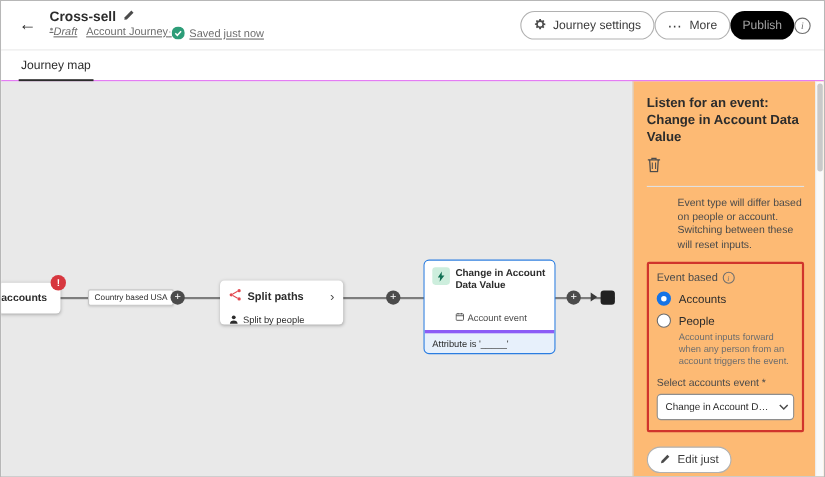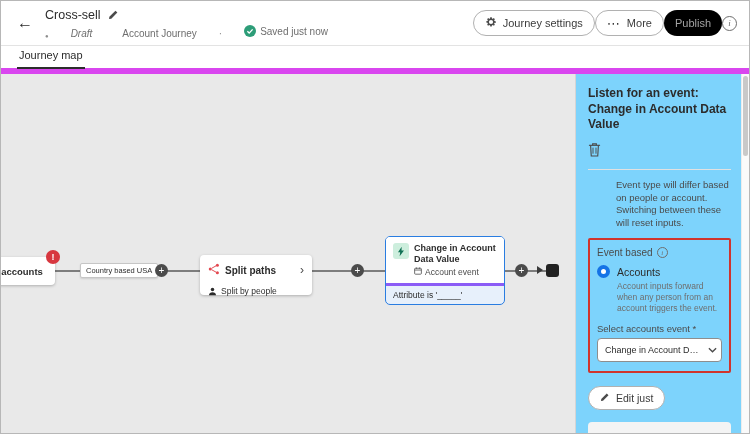--- a/index.html
+++ b/index.html
@@ -4,36 +4,36 @@
 <style>
   * { margin:0; padding:0; box-sizing:border-box; }
   body { font-family:"Liberation Sans","DejaVu Sans",sans-serif; background:#fff; }
   .window { width:750px; height:434px; border:1px solid #b7b7b7; background:#fff; position:relative; overflow:hidden; display:flex; flex-direction:column; }
 
   
   .header { height:45px; background:#fff; border-bottom:1px solid #e3e3e3; display:flex; align-items:center; padding:0 12px; flex-shrink:0; }
   .back-btn { width:24px; height:24px; border:none; background:transparent; font-size:16px; color:#2c2c2c; cursor:pointer; display:flex; align-items:center; justify-content:center; }
   .title-block { margin-left:8px; display:flex; flex-direction:column; justify-content:center; gap:2px; }
   .title-row { display:flex; align-items:center; gap:7px; }
-  .journey-title { font-size:12.5px; font-weight:normal; color:#2c2c2c; }
+  .journey-title { font-size:12.5px; font-weight:bold; color:#2c2c2c; }
   .icon-btn { border:none; background:transparent; cursor:pointer; display:flex; align-items:center; padding:0; }
-  .meta-row { display:flex; align-items:flex-end; gap:22px; font-size:10px; color:#6e6e6e; }
+  .meta-row { display:flex; align-items:flex-start; gap:0; font-size:10px; color:#6e6e6e;text-decoration:underline; }
   .status-dot { font-size:6px; color:#8e8e8e; }
   .draft { font-style:italic; }
   .jtype { margin-left:8px; }
   .sep { color:#8e8e8e; }
   .saved { display:flex; align-items:center; gap:4px; }
   .header-right { margin-left:auto; display:flex; align-items:center; gap:0; }
   .pill-btn { height:26px; padding:0 11px; border:1px solid #b1b1b1; border-radius:14px; background:#fff; font-size:11px; color:#3b3b3b; display:inline-flex; align-items:center; gap:6px; cursor:pointer; font-family:inherit; }
   .pill-btn.disabled { border:none; background:#000000; color:#a3a3a3; cursor:default; }
   .dots { font-size:13px; letter-spacing:1px; line-height:1; }
   .info-circle { width:15px; height:15px; border:1px solid #6e6e6e; border-radius:50%; color:#6e6e6e; font-size:9px; font-style:italic; font-family:"Liberation Serif",serif; display:flex; align-items:center; justify-content:center; }
 
   
-  .tabbar { height:28px; background:#fff; border-bottom:6px solid #d946ef; display:flex; align-items:flex-end; padding:0 16px; flex-shrink:0; }
+  .tabbar { height:28px; background:#fff; border-bottom:1px solid #d946ef; display:flex; align-items:flex-end; padding:0 16px; flex-shrink:0; }
   .tab { font-size:11px; color:#2c2c2c; padding:0 2px 6px 2px; border-bottom:2px solid #2c2c2c; margin-bottom:-1px; cursor:pointer; }
 
   
   .main { flex:1; display:flex; min-height:0; }
   .canvas { flex:1; position:relative; background:#e9e9e9; overflow:hidden; }
 
   .hline { position:absolute; left:0; top:196px; width:558px; height:2px; background:#7d7d7d; }
   .node-card { position:absolute; background:#fff; border-radius:4px; box-shadow:0 1px 3px rgba(0,0,0,.25); }
   .read-node { left:-12px; top:183px; width:66px; height:28px; display:flex; align-items:center; justify-content:center; font-size:9.5px; font-weight:bold; color:#2c2c2c; }
   .error-badge { position:absolute; right:-5px; top:-7px; width:14px; height:14px; border-radius:50%; background:#d7373f; color:#fff; font-size:9px; font-weight:bold; display:flex; align-items:center; justify-content:center; }
@@ -44,28 +44,28 @@
   .card-title { font-size:10px; font-weight:bold; color:#2c2c2c; }
   .chev { margin-left:auto; font-size:12px; color:#4b4b4b; background:none; border:none; cursor:pointer; line-height:1; padding:0; }
   .card-row2 { display:flex; align-items:center; gap:4px; margin-top:3px; }
   .card-sub { font-size:8.5px; color:#2c2c2c; }
 
   .event-wrap { position:absolute; left:384px; top:162px; width:120px; border:1.5px solid #2a7de1; border-radius:5px; background:#e7f0fb; overflow:hidden; cursor:pointer; }
   .event-top { background:#fff; padding:6px 7px; display:flex; gap:5px; }
   .bolt-box { width:16px; height:16px; border-radius:3px; background:#cdeedd; display:flex; align-items:center; justify-content:center; flex-shrink:0; }
   .event-texts { min-width:0; }
   .event-title { font-size:9px; font-weight:bold; color:#2c2c2c; line-height:1.2; }
-  .event-sub { display:flex; align-items:center; gap:3px; margin-top:2px; font-size:8.5px; color:#4b4b4b; }
+  .event-sub { display:flex; align-items:center; gap:3px; margin-top:19px; font-size:8.5px; color:#4b4b4b; }
   .event-foot { padding:4px 7px; font-size:8.5px; color:#2c2c2c; border-top:3px solid #8b5cf6; }
 
   .end-arrow { position:absolute; left:536px; top:192px; width:0; height:0; border-left:6px solid #3a3a3a; border-top:4.5px solid transparent; border-bottom:4.5px solid transparent; }
   .end-node { position:absolute; left:545px; top:190px; width:13px; height:13px; background:#222; border-radius:3px; }
 
   
-  .panel { width:174px; background:#7dd3fc; border-left:1px solid #d5d5d5; position:relative; flex-shrink:0; }
+  .panel { width:174px; background:#fdba74; border-left:1px solid #d5d5d5; position:relative; flex-shrink:0; }
   .panel-inner { padding:12px 18px 8px 12px; }
   .panel-title { font-size:12px; font-weight:bold; color:#2c2c2c; line-height:1.3; }
   .trash-btn { margin-top:9px; background:none; border:none; cursor:pointer; padding:0; display:block; }
   .divider { border:none; border-top:1px solid #e1e1e1; margin:9px 0; }
   .intro { font-size:9.5px; color:#4b4b4b; line-height:1.35;margin-left:28px; }
   .red-box { margin-top:8px; border:2px solid #d0342c; border-radius:2px; padding:7px 7px 9px 7px; }
   .field-label { font-size:10px; color:#4b4b4b; display:flex; align-items:center; gap:4px; }
   .info-small { width:11px; height:11px; border:1px solid #6e6e6e; border-radius:50%; color:#6e6e6e; font-size:7px; font-style:italic; font-family:"Liberation Serif",serif; display:inline-flex; align-items:center; justify-content:center; }
   .radio-row { display:flex; align-items:center; gap:7px; margin-top:7px; cursor:pointer; }
   .radio { width:13px; height:13px; border-radius:50%; background:#fff; flex-shrink:0; }
@@ -235,20 +235,24 @@
         <div class="red-box">
           <div class="field-label">
             <span>Event based</span>
             <span class="info-small">i</span>
           </div>
 
           <div class="radio-row">
             <span class="radio sel"></span>
             <span class="radio-label">Accounts</span>
           </div>
+          <div class="radio-row">
+            <span class="radio unsel"></span>
+            <span class="radio-label">People</span>
+          </div>
           <div class="radio-help">Account inputs forward when any person from an account triggers the event.</div>
 
           <div class="select-label">Select accounts event *</div>
           <div class="dropdown">
             <span class="dropdown-value">Change in Account Data Value</span>
             <span class="dropdown-chev">
               <svg width="9" height="6" viewBox="0 0 10 6">
                   <path d="M1 1l4 4 4-4" fill="none" stroke="#4b4b4b" stroke-width="1.5"></path>
                 </svg>
             </span>

